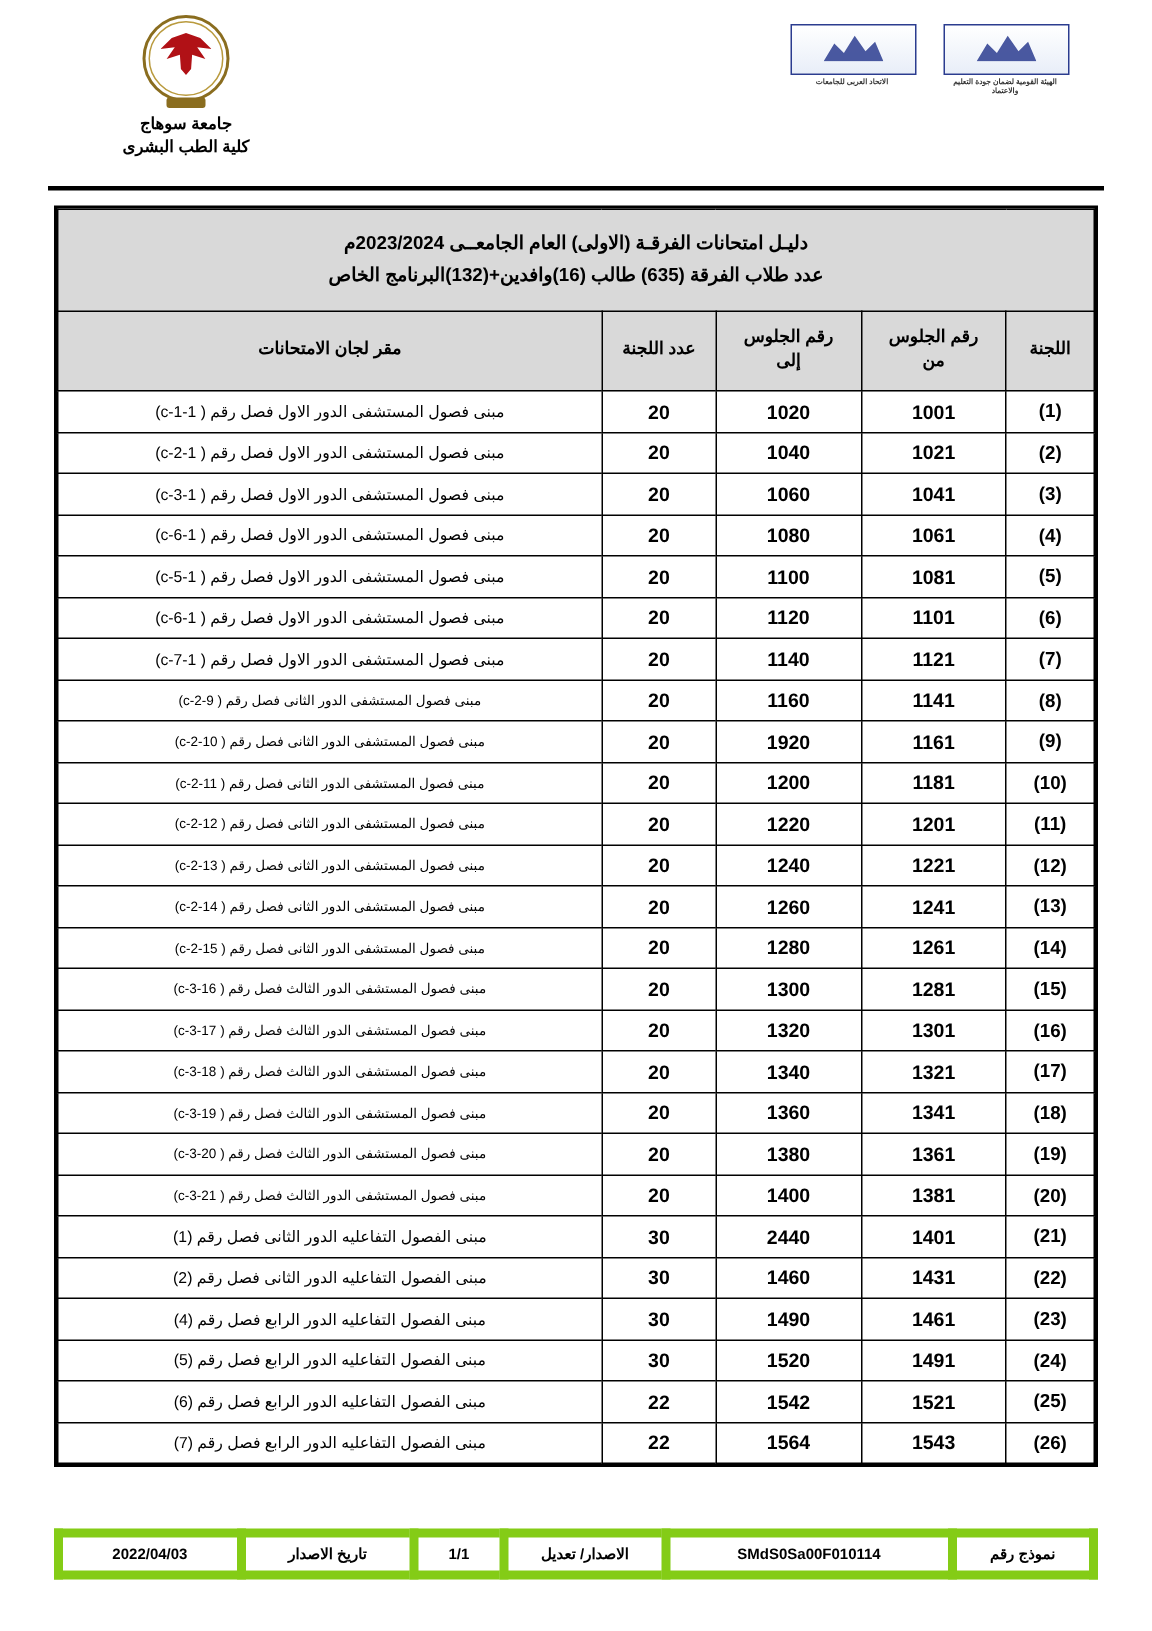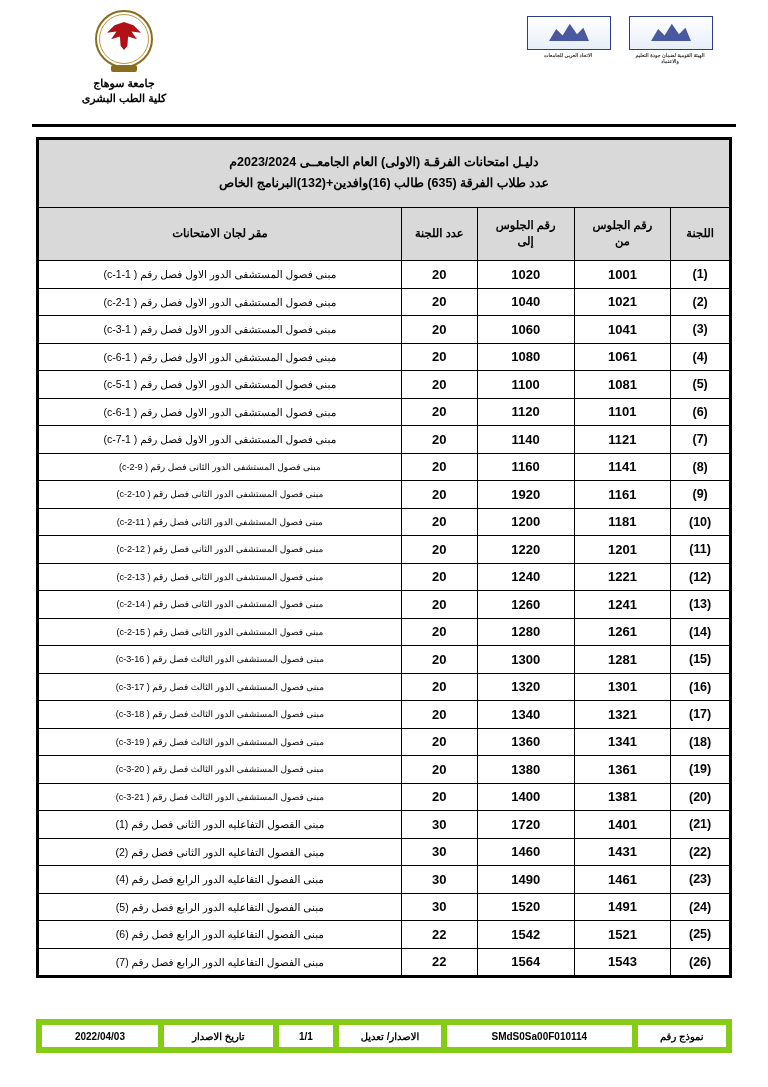--- a/index.html
+++ b/index.html
@@ -495,21 +495,21 @@
           <tr>
             <td class="lagna">(20)</td>
             <td class="num">1381</td>
             <td class="num">1400</td>
             <td class="num">20</td>
             <td class="place small">مبنى فصول المستشفى الدور الثالث فصل رقم ( 21-3-c)</td>
           </tr>
           <tr>
             <td class="lagna">(21)</td>
             <td class="num">1401</td>
-            <td class="num">1720</td>
+            <td class="num">2440</td>
             <td class="num">30</td>
             <td class="place">مبنى الفصول التفاعليه الدور الثانى فصل رقم (1)</td>
           </tr>
           <tr>
             <td class="lagna">(22)</td>
             <td class="num">1431</td>
             <td class="num">1460</td>
             <td class="num">30</td>
             <td class="place">مبنى الفصول التفاعليه الدور الثانى فصل رقم (2)</td>
           </tr>

